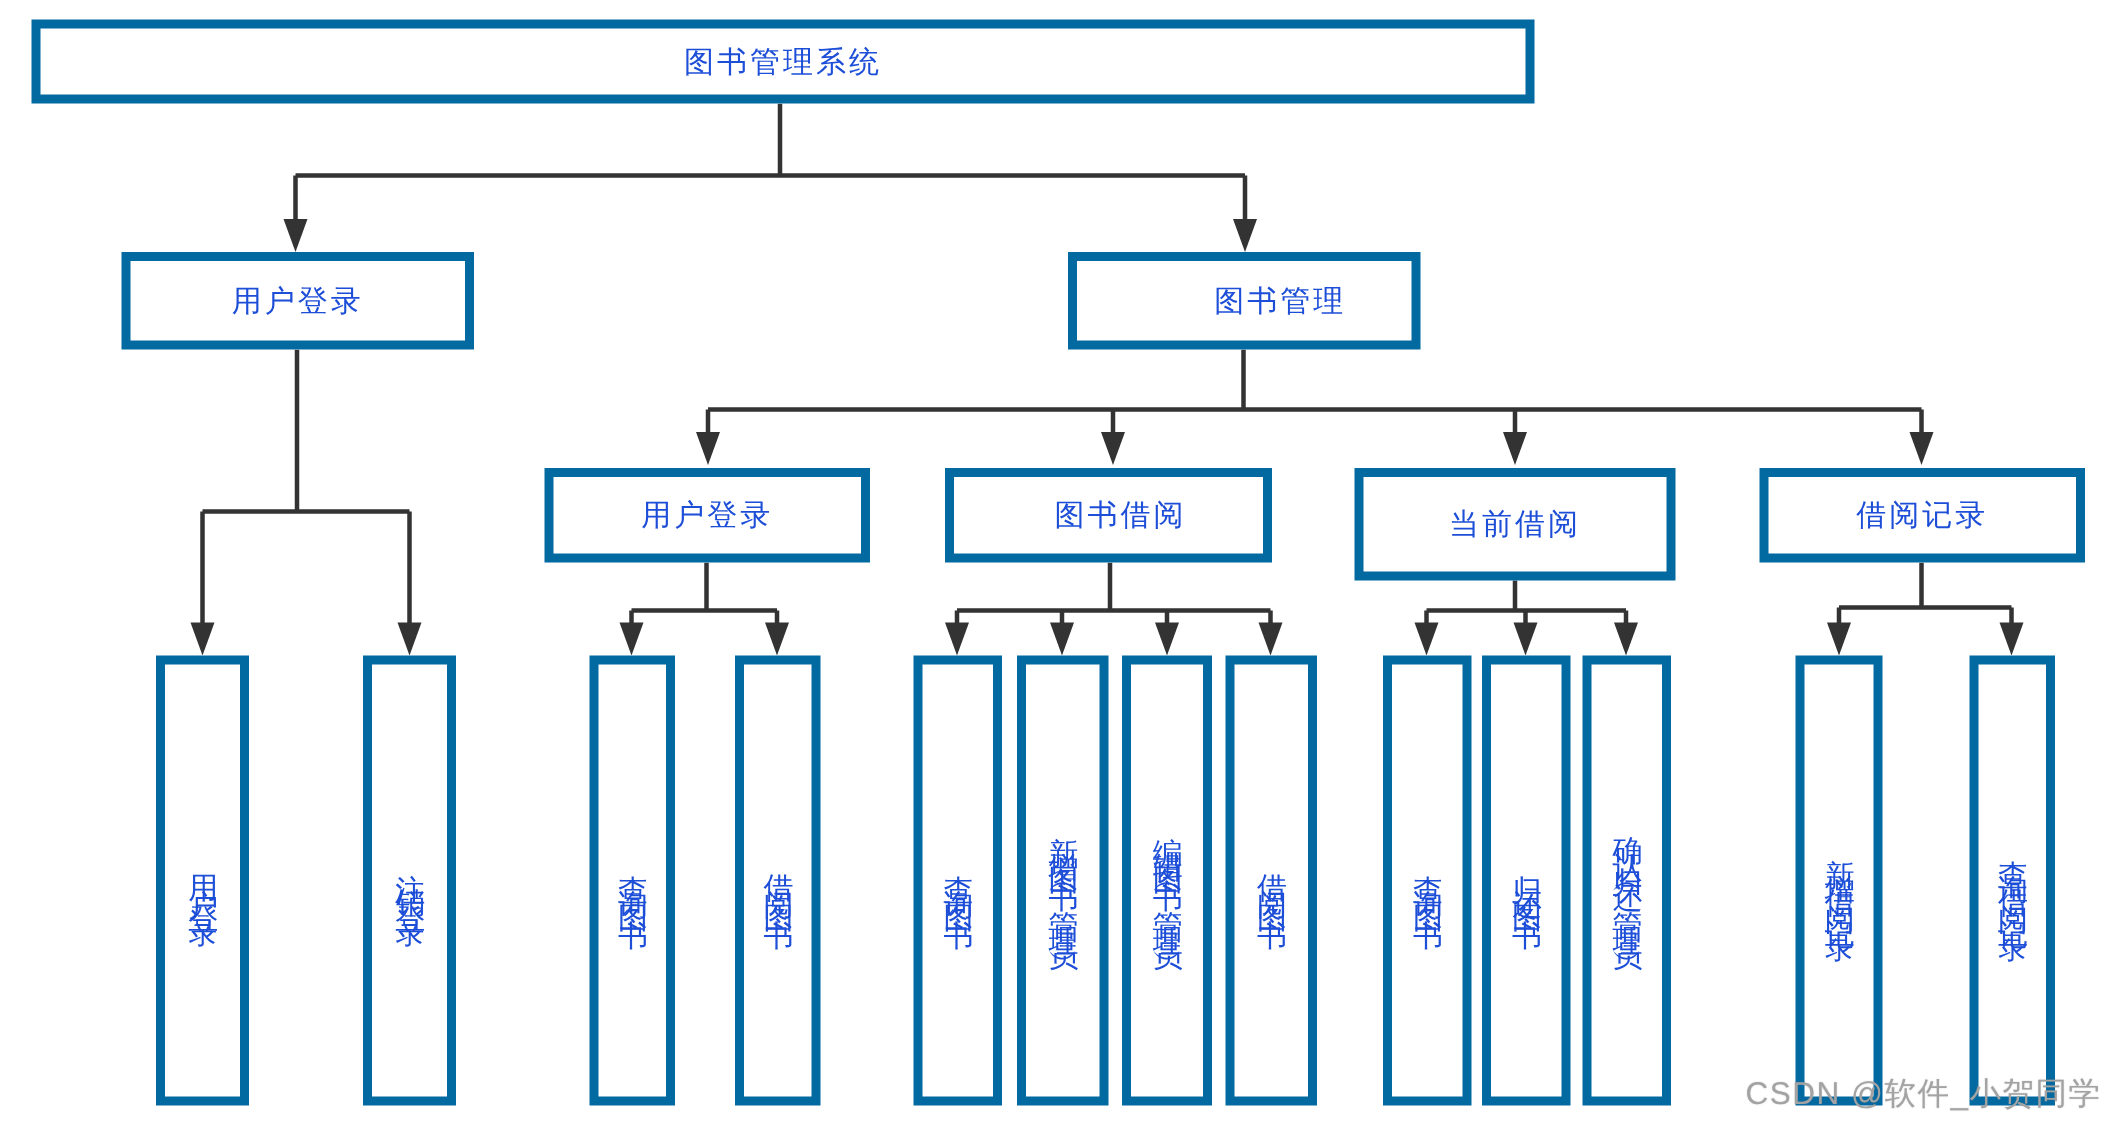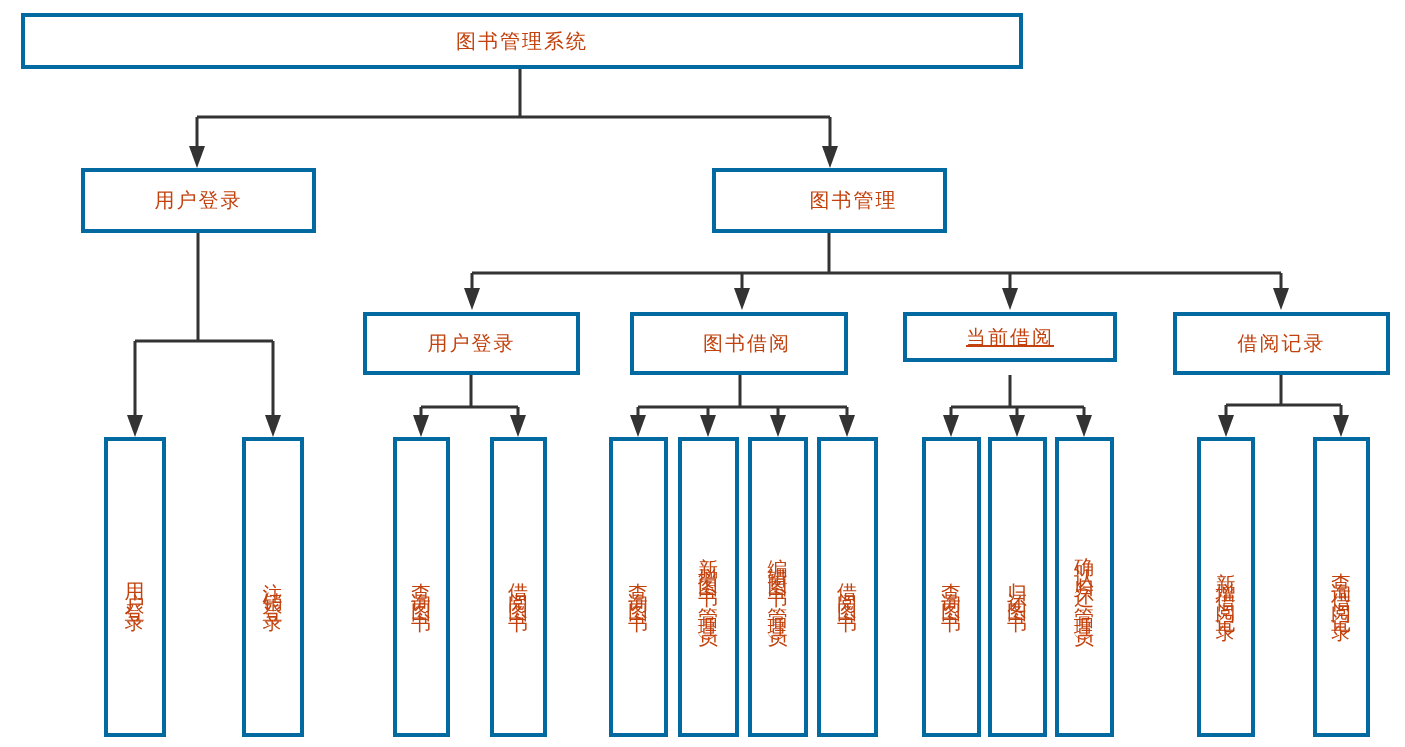--- a/index.html
+++ b/index.html
@@ -17,44 +17,44 @@
   .wires {
     position: absolute;
     left: 0; top: 0;
     width: 1405px; height: 747px;
     pointer-events: none;
   }
   .node {
     position: absolute;
     box-sizing: border-box;
     background: #ffffff;
-    border: 4px solid #0369a1;
+    border: 6px solid #0369a1;
     display: flex;
     align-items: center;
     justify-content: center;
     font-size: 20px;
-    color: #c2410c;
+    color: #1d4ed8;
     text-align: center;
     letter-spacing: 2px;
     z-index: 2;
   }
   .node.leaf span {
     writing-mode: vertical-rl;
     text-orientation: mixed;
     letter-spacing: 10px;
     line-height: 1;
     white-space: nowrap;
   }
   
   #n-root            { left:  21px; top:  13px; width: 1002px; height: 56px; }
   #n-user-login      { left:  81px; top: 168px; width: 235px;  height: 65px; }
   #n-book-mgmt       { left: 712px; top: 168px; width: 235px;  height: 65px; padding-left: 48px; }
   #n-new-book-rec    { left: 363px; top: 312px; width: 217px;  height: 63px; }
   #n-book-borrow     { left: 630px; top: 312px; width: 218px;  height: 63px; padding-left: 16px; }
-  #n-current-borrow  { left: 903px; top: 312px; width: 214px;  height: 50px; text-decoration: underline; }
+  #n-current-borrow  { left: 903px; top: 312px; width: 214px;  height: 75px; }
   #n-borrow-records  { left:1173px; top: 312px; width: 217px;  height: 63px; }
   #n-leaf-user-login { left: 104px; top: 437px; width: 62px; height: 300px; }
   #n-leaf-logout     { left: 242px; top: 437px; width: 62px; height: 300px; }
   #n-leaf-nb-query   { left: 393px; top: 437px; width: 57px; height: 300px; }
   #n-leaf-nb-borrow  { left: 490px; top: 437px; width: 57px; height: 300px; }
   #n-leaf-bb-query   { left: 609px; top: 437px; width: 59px; height: 300px; }
   #n-leaf-bb-add     { left: 678px; top: 437px; width: 61px; height: 300px; }
   #n-leaf-bb-edit    { left: 748px; top: 437px; width: 60px; height: 300px; }
   #n-leaf-bb-borrow  { left: 817px; top: 437px; width: 61px; height: 300px; }
   #n-leaf-cb-query   { left: 922px; top: 437px; width: 59px; height: 300px; }
@@ -198,13 +198,14 @@
   <div class="node leaf" id="n-leaf-cb-confirm">
     <span>确认归还（管理员）</span>
   </div>
   <div class="node leaf" id="n-leaf-br-add">
     <span>新增借阅记录</span>
   </div>
   <div class="node leaf" id="n-leaf-br-query">
     <span>查询借阅记录</span>
   </div>
 
+  <div class="watermark">CSDN @软件_小贺同学</div>
 </div>
 
 </body></html>

